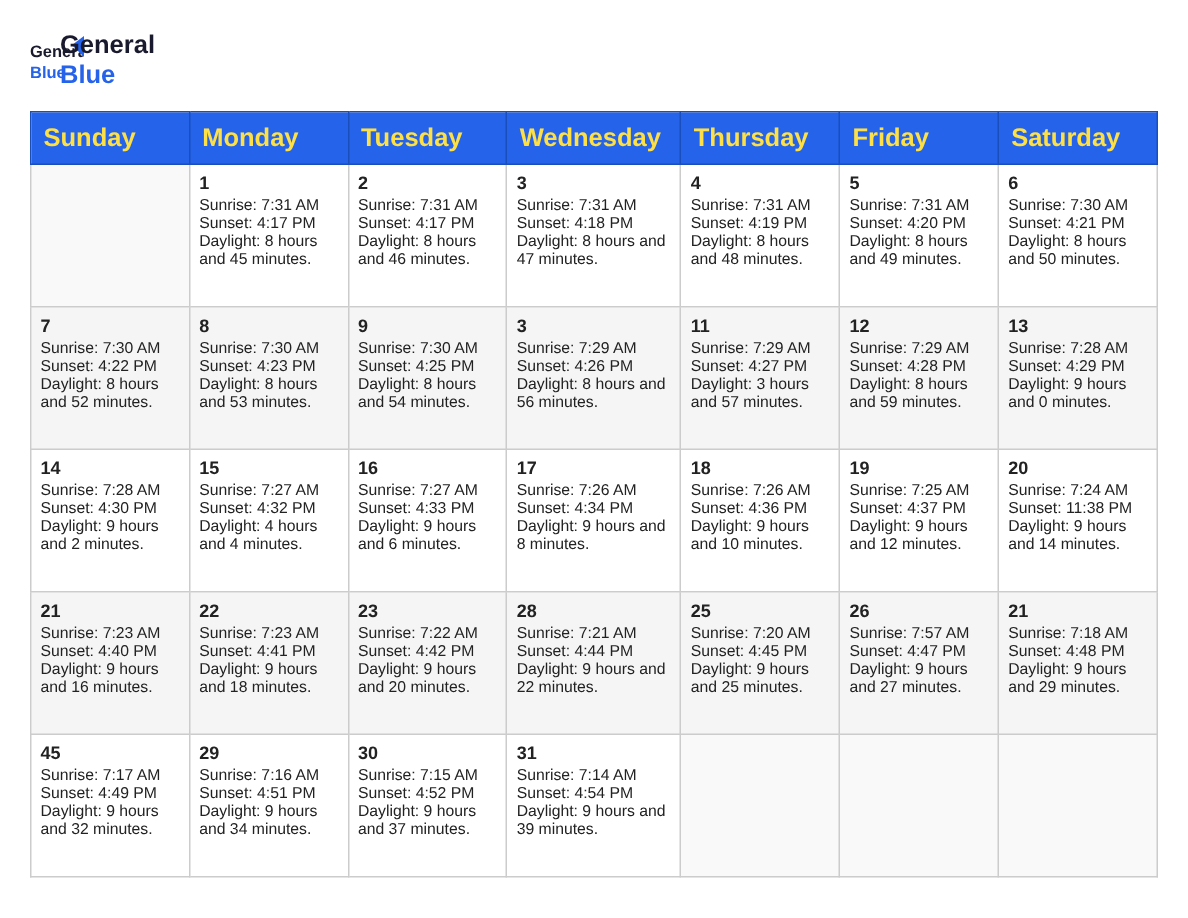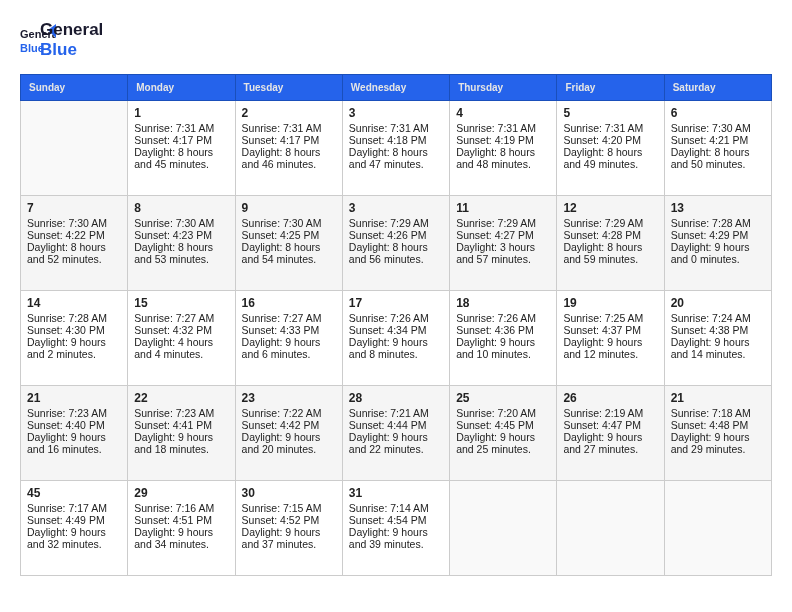--- a/index.html
+++ b/index.html
@@ -38,22 +38,22 @@
       font-size: 14px;
       color: #333;
       margin-top: 2px;
     }
     table {
       width: 100%;
       border-collapse: collapse;
     }
     thead th {
       background-color: #2563eb;
-      color: #e5e5e5;
-      font-size: 10px;
+      color: #fde047;
+      font-size: 17px;
       font-weight: bold;
       padding: 7px 8px;
       text-align: left;
       border: 1px solid #1a4fbb;
     }
     tbody td {
       vertical-align: top;
       border: 1px solid #ccc;
       padding: 5px 6px;
       font-size: 10.5px;
@@ -225,21 +225,21 @@
       </td>
         <td>
         <span class="day-num">19</span>
         <span>Sunrise: 7:25 AM</span><br>
         <span>Sunset: 4:37 PM</span><br>
         <span>Daylight: 9 hours and 12 minutes.</span>
       </td>
         <td>
         <span class="day-num">20</span>
         <span>Sunrise: 7:24 AM</span><br>
-        <span>Sunset: 4:38 PM</span><br>
+        <span>Sunset: 11:38 PM</span><br>
         <span>Daylight: 9 hours and 14 minutes.</span>
       </td>
       </tr>
       <tr>
         <td>
         <span class="day-num">21</span>
         <span>Sunrise: 7:23 AM</span><br>
         <span>Sunset: 4:40 PM</span><br>
         <span>Daylight: 9 hours and 16 minutes.</span>
       </td>
@@ -262,21 +262,21 @@
         <span>Daylight: 9 hours and 22 minutes.</span>
       </td>
         <td>
         <span class="day-num">25</span>
         <span>Sunrise: 7:20 AM</span><br>
         <span>Sunset: 4:45 PM</span><br>
         <span>Daylight: 9 hours and 25 minutes.</span>
       </td>
         <td>
         <span class="day-num">26</span>
-        <span>Sunrise: 2:19 AM</span><br>
+        <span>Sunrise: 7:57 AM</span><br>
         <span>Sunset: 4:47 PM</span><br>
         <span>Daylight: 9 hours and 27 minutes.</span>
       </td>
         <td>
         <span class="day-num">21</span>
         <span>Sunrise: 7:18 AM</span><br>
         <span>Sunset: 4:48 PM</span><br>
         <span>Daylight: 9 hours and 29 minutes.</span>
       </td>
       </tr>

